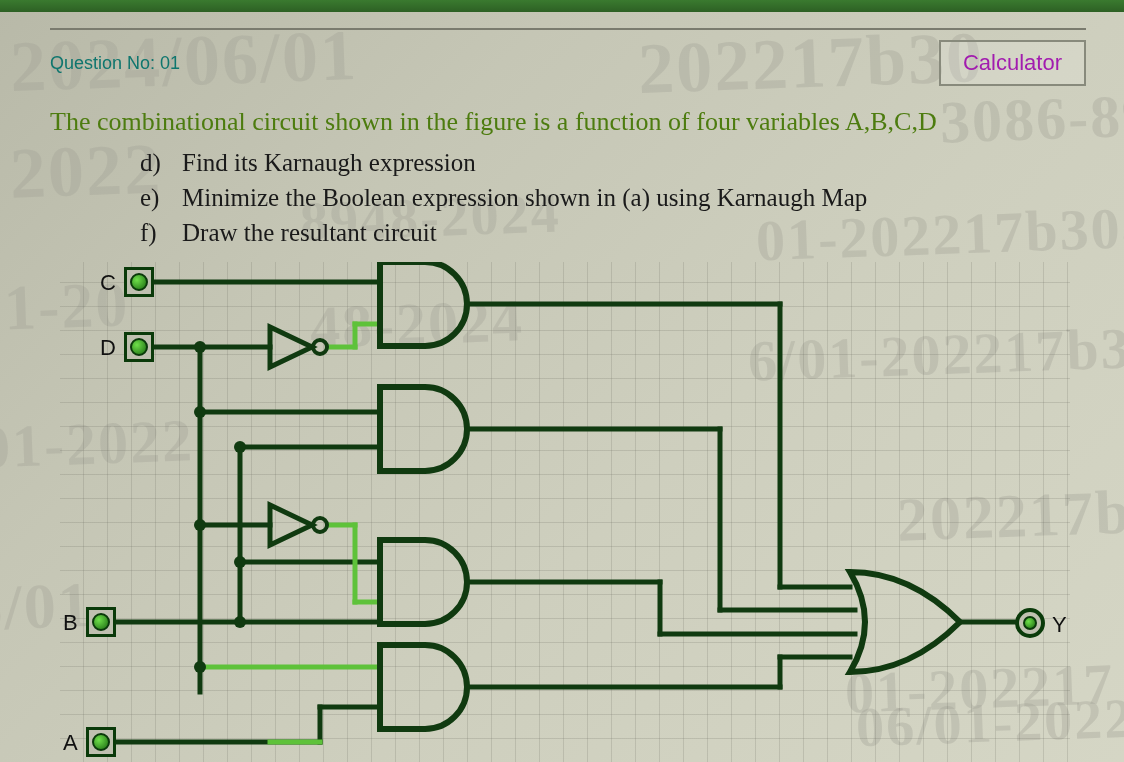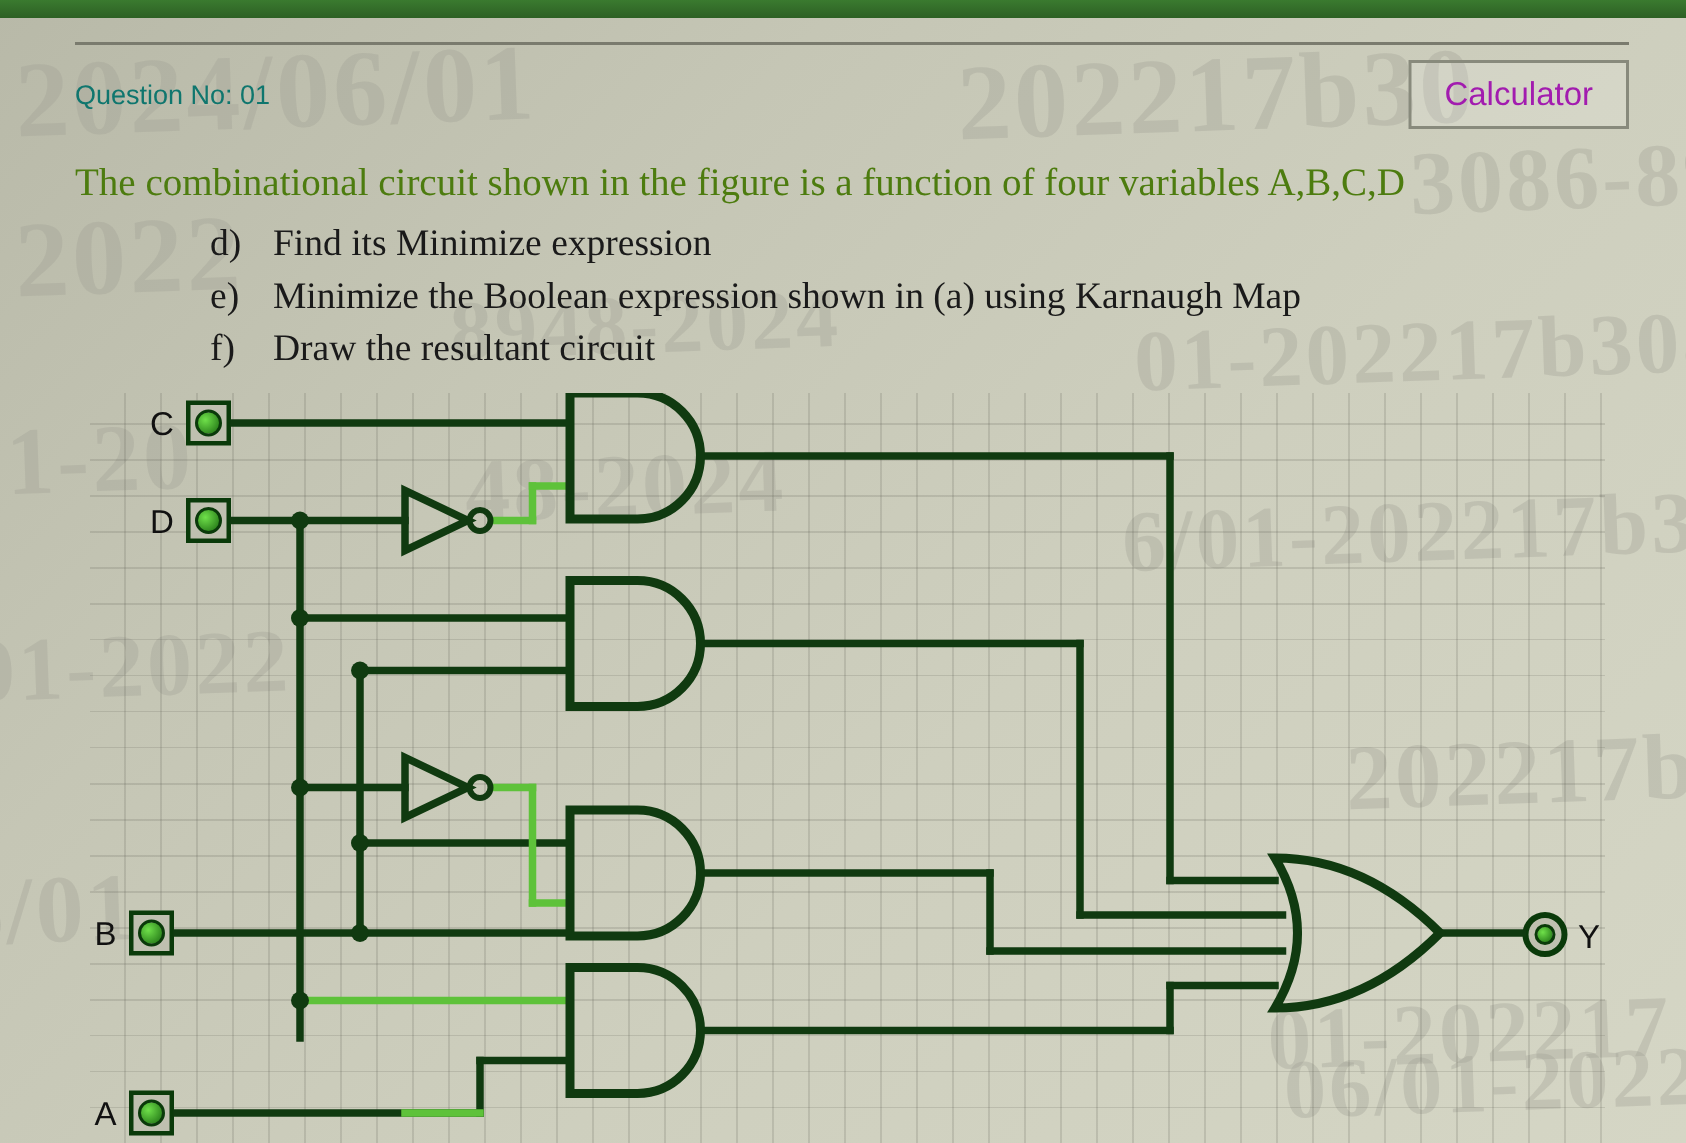--- a/index.html
+++ b/index.html
@@ -132,21 +132,21 @@
   <div class="topline">
     <div class="qno">Question No: 01</div>
     <button class="calc-btn">Calculator</button>
   </div>
 
   <div class="intro">The combinational circuit shown in the figure is a function of four variables A,B,C,D</div>
 
   <div class="parts">
     <div class="row">
       <span class="mk">d)</span>
-      <span>Find its Minimize expression</span>
+      <span>Find its Karnaugh expression</span>
     </div>
     <div class="row">
       <span class="mk">e)</span>
       <span>Minimize the Boolean expression shown in (a) using Karnaugh Map</span>
     </div>
     <div class="row">
       <span class="mk">f)</span>
       <span>Draw the resultant circuit</span>
     </div>
   </div>

